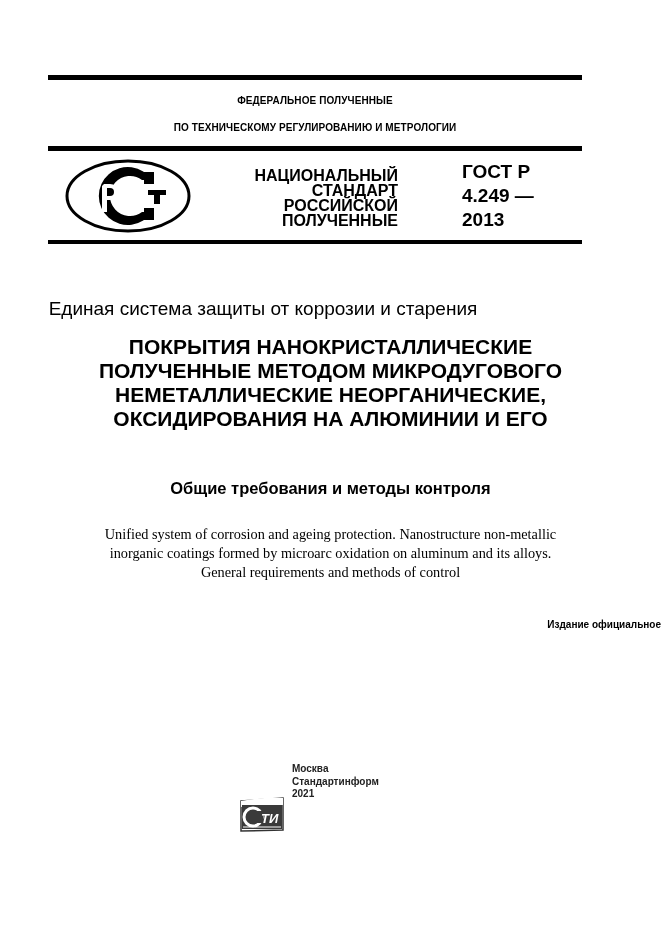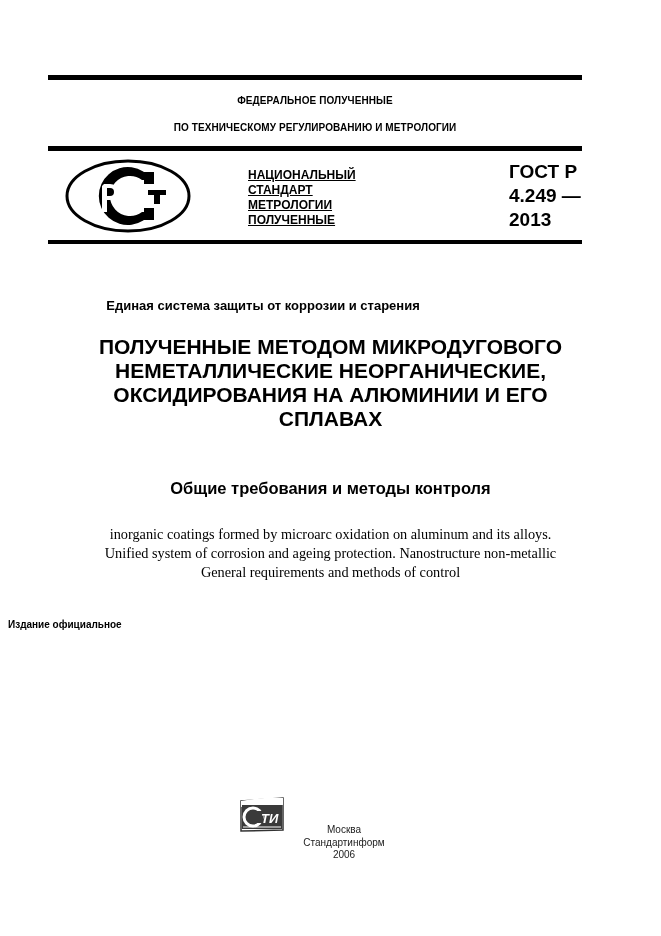--- a/index.html
+++ b/index.html
@@ -1,28 +1,28 @@
 <!DOCTYPE html>
 <html><head>
   <meta charset="utf-8">
   <style>
     html, body { margin: 0; padding: 0; background: #ffffff; }
     body { width: 661px; height: 936px; position: relative; overflow: hidden; color: #000; font-family: "Liberation Sans", sans-serif; }
     .rule { position: absolute; left: 48px; width: 534px; background: #000; }
     .agency { position: absolute; left: 48px; width: 534px; text-align: center; font-weight: bold; font-size: 10px; letter-spacing: 0.1px; }
     .logo-gost { position: absolute; left: 64px; top: 158px; width: 128px; height: 76px; }
-    .natstd { position: absolute; left: 248px; top: 168px; width: 150px; text-align: left; font-weight: bold; font-size: 12px; line-height: 15px; text-decoration: underline; }
-    .gostnum { position: absolute; left: 462px; top: 160px; font-weight: bold; font-size: 19px; line-height: 24px; margin-left: 47px; }
-    .series { position: absolute; left: 0; width: 526px; top: 298px; text-align: center; font-weight: bold; font-size: 13px; }
+    .natstd { position: absolute; left: 248px; top: 168px; width: 150px; text-align: right; font-weight: bold; font-size: 16px; line-height: 15px; }
+    .gostnum { position: absolute; left: 462px; top: 160px; font-weight: bold; font-size: 19px; line-height: 24px; }
+    .series { position: absolute; left: 0; width: 526px; top: 298px; text-align: center; font-weight: normal; font-size: 19px; }
     .title { position: absolute; left: 60px; width: 541px; top: 335px; text-align: center; font-weight: bold; font-size: 21px; line-height: 24px; }
     .subtitle { position: absolute; left: 0; width: 661px; top: 479px; text-align: center; font-weight: bold; font-size: 16.5px; }
     .english { position: absolute; left: 60px; width: 541px; top: 525px; text-align: center; font-family: "Liberation Serif", serif; font-size: 14.3px; line-height: 19px; }
-    .edition { position: absolute; left: 0; width: 661px; top: 619px; text-align: left; font-weight: bold; font-size: 10px; padding-left: 8px; box-sizing: border-box; }
+    .edition { position: absolute; left: 0; width: 661px; top: 619px; text-align: right; font-weight: bold; font-size: 10px; padding-left: 8px; box-sizing: border-box; }
     .logo-sti { position: absolute; left: 239px; top: 797px; width: 46px; height: 36px; }
-    .publisher { position: absolute; left: 292px; top: 824px; width: 104px; text-align: center; font-weight: normal; font-size: 10px; line-height: 12.5px; color: #222; }
+    .publisher { position: absolute; left: 292px; top: 763px; width: 104px; font-weight: bold; font-size: 10px; line-height: 12.5px; color: #222; }
     .line { display: block; }
   </style>
 </head>
 <body>
 
 <div class="rule" style="top:75px;height:5px;"></div>
 
 <div class="agency" style="top:95px;">ФЕДЕРАЛЬНОЕ ПОЛУЧЕННЫЕ</div>
 <div class="agency" style="top:122px;">ПО ТЕХНИЧЕСКОМУ РЕГУЛИРОВАНИЮ И МЕТРОЛОГИИ</div>
 
@@ -40,60 +40,60 @@
     <path d="M43 30 L46 30 A4 4 0 0 1 46 38 L43 38 Z" fill="#000"></path>
 
     <rect x="84" y="32" width="18" height="5" fill="#000"></rect>
     <rect x="90" y="32" width="6" height="14" fill="#000"></rect>
   </svg>
 </div>
 
 <div class="natstd">
   <span class="line">НАЦИОНАЛЬНЫЙ</span>
   <span class="line">СТАНДАРТ</span>
-  <span class="line">МЕТРОЛОГИИ</span>
+  <span class="line">РОССИЙСКОЙ</span>
   <span class="line">ПОЛУЧЕННЫЕ</span>
 </div>
 
 <div class="gostnum">
   <span class="line">ГОСТ Р</span>
   <span class="line">4.249 —</span>
   <span class="line">2013</span>
 </div>
 
 <div class="rule" style="top:240px;height:4px;"></div>
 
 <div class="series">Единая система защиты от коррозии и старения</div>
 
 <div class="title">
+  <span class="line">ПОКРЫТИЯ НАНОКРИСТАЛЛИЧЕСКИЕ</span>
   <span class="line">ПОЛУЧЕННЫЕ МЕТОДОМ МИКРОДУГОВОГО</span>
   <span class="line">НЕМЕТАЛЛИЧЕСКИЕ НЕОРГАНИЧЕСКИЕ,</span>
   <span class="line">ОКСИДИРОВАНИЯ НА АЛЮМИНИИ И ЕГО</span>
-  <span class="line">СПЛАВАХ</span>
 </div>
 
 <div class="subtitle">Общие требования и методы контроля</div>
 
 <div class="english">
+  <span class="line">Unified system of corrosion and ageing protection. Nanostructure non-metallic</span>
   <span class="line">inorganic coatings formed by microarc oxidation on aluminum and its alloys.</span>
-  <span class="line">Unified system of corrosion and ageing protection. Nanostructure non-metallic</span>
   <span class="line">General requirements and methods of control</span>
 </div>
 
 <div class="edition">Издание официальное</div>
 
 <div class="logo-sti">
   <svg width="46" height="36" viewBox="0 0 46 36">
     <path d="M2 4 L44 1 L44 33 L2 34 Z" fill="#fff" stroke="#333" stroke-width="1.5"></path>
     <path d="M2 4 Q24 0 44 1 L44 8 Q24 6 2 10 Z" fill="#fff"></path>
     <rect x="3" y="8" width="40" height="24" fill="#3a3a3a"></rect>
     <ellipse cx="14" cy="20" rx="9" ry="9" fill="none" stroke="#fff" stroke-width="3"></ellipse>
     <rect x="18" y="14" width="6" height="12" fill="#3a3a3a"></rect>
     <text x="22" y="26" font-family="Liberation Sans, sans-serif" font-weight="bold" font-style="italic" font-size="13" fill="#fff">ТИ</text>
     <line x1="4" y1="30" x2="42" y2="30" stroke="#fff" stroke-width="1"></line>
   </svg>
 </div>
 
 <div class="publisher">
   <span class="line">Москва</span>
   <span class="line">Стандартинформ</span>
-  <span class="line">2006</span>
+  <span class="line">2021</span>
 </div>
 
 </body></html>

